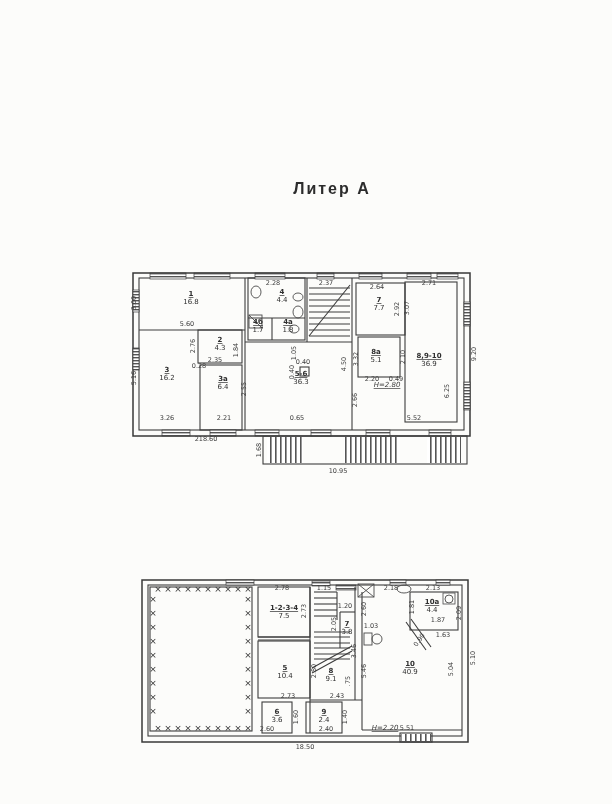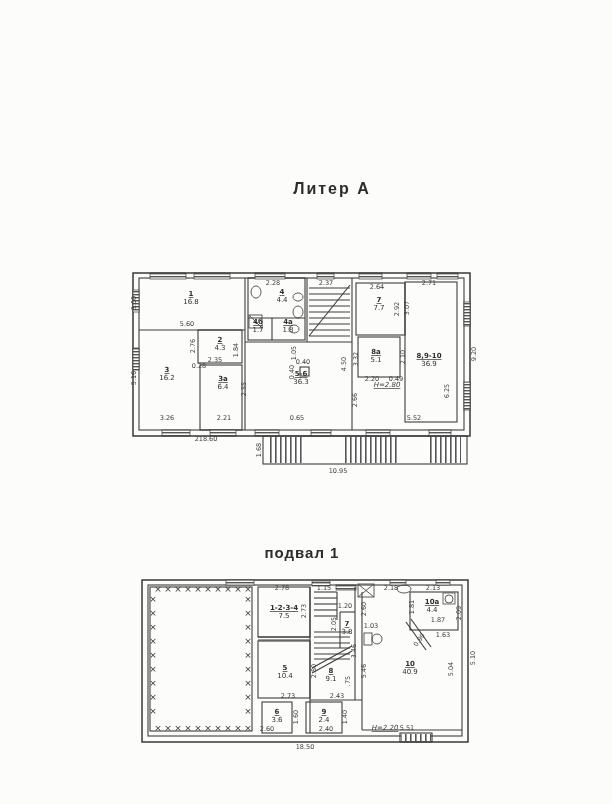--- a/index.html
+++ b/index.html
@@ -21,21 +21,20 @@
   .rnum{font-family:"DejaVu Sans",sans-serif;font-size:7px;font-weight:bold;fill:#2e2e2e;
         text-anchor:middle;text-decoration:underline;}
   .rarea{font-family:"DejaVu Sans",sans-serif;font-size:7px;fill:#2e2e2e;text-anchor:middle;}
   .xm{font-family:"DejaVu Sans",sans-serif;font-size:9px;fill:#333;text-anchor:middle;}
 </style>
 </head>
 <body>
 
 <div id="page">
   <div id="title-liter" class="title-block">Литер А</div>
-  <div id="title-basement" class="title-block">подвал 1</div>
 
   <svg id="plan-svg" width="612" height="804" viewBox="0 0 612 804">
     <defs>
       <pattern id="hw" width="4" height="3" patternUnits="userSpaceOnUse">
         <rect width="4" height="3" fill="#ffffff"></rect>
         <rect width="4" height="1.4" fill="#555555"></rect>
       </pattern>
       <pattern id="vs" width="5" height="30" patternUnits="userSpaceOnUse">
         <rect width="5" height="30" fill="#ffffff"></rect>
         <rect width="1.6" height="30" fill="#555555"></rect>

